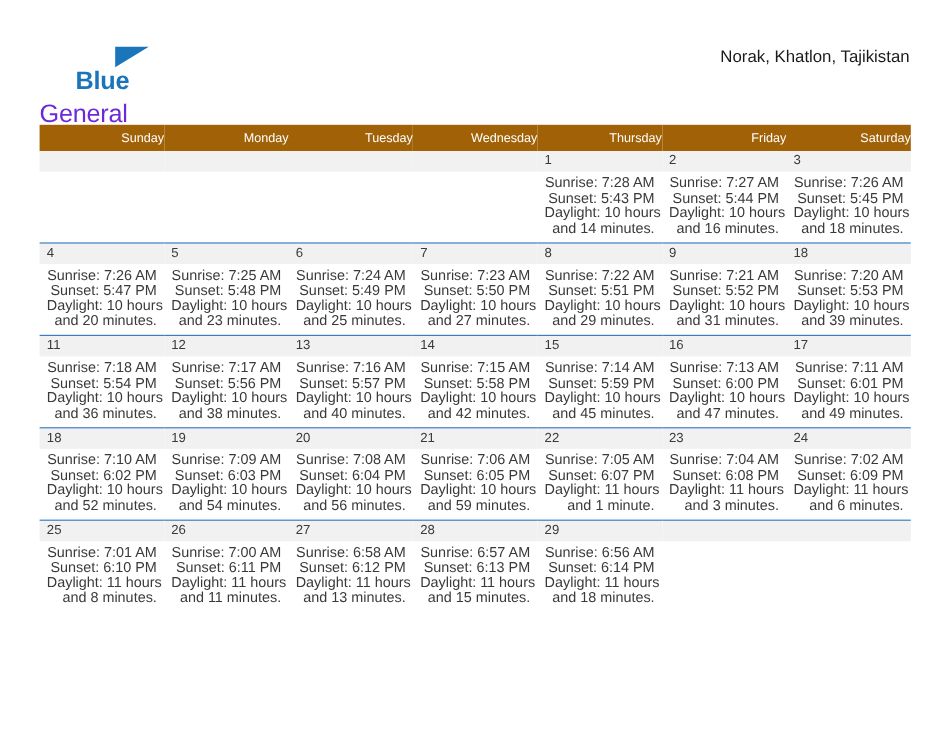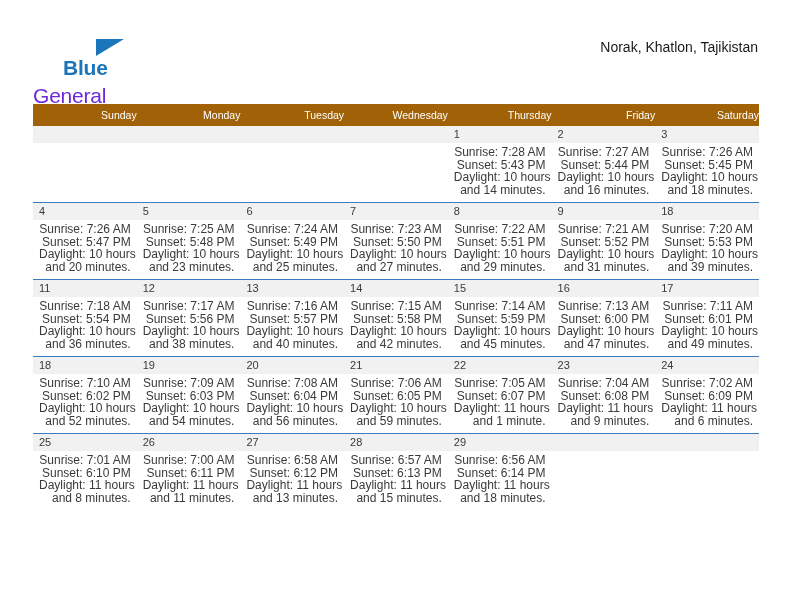--- a/index.html
+++ b/index.html
@@ -399,21 +399,21 @@
               <div>Daylight: 11 hours</div>
               <div>and 1 minute.</div>
             </div>
           </td>
           <td>
             <div class="day-num">23</div>
             <div class="day-body">
               <div>Sunrise: 7:04 AM</div>
               <div>Sunset: 6:08 PM</div>
               <div>Daylight: 11 hours</div>
-              <div>and 9 minutes.</div>
+              <div>and 3 minutes.</div>
             </div>
           </td>
           <td>
             <div class="day-num">24</div>
             <div class="day-body">
               <div>Sunrise: 7:02 AM</div>
               <div>Sunset: 6:09 PM</div>
               <div>Daylight: 11 hours</div>
               <div>and 6 minutes.</div>
             </div>

